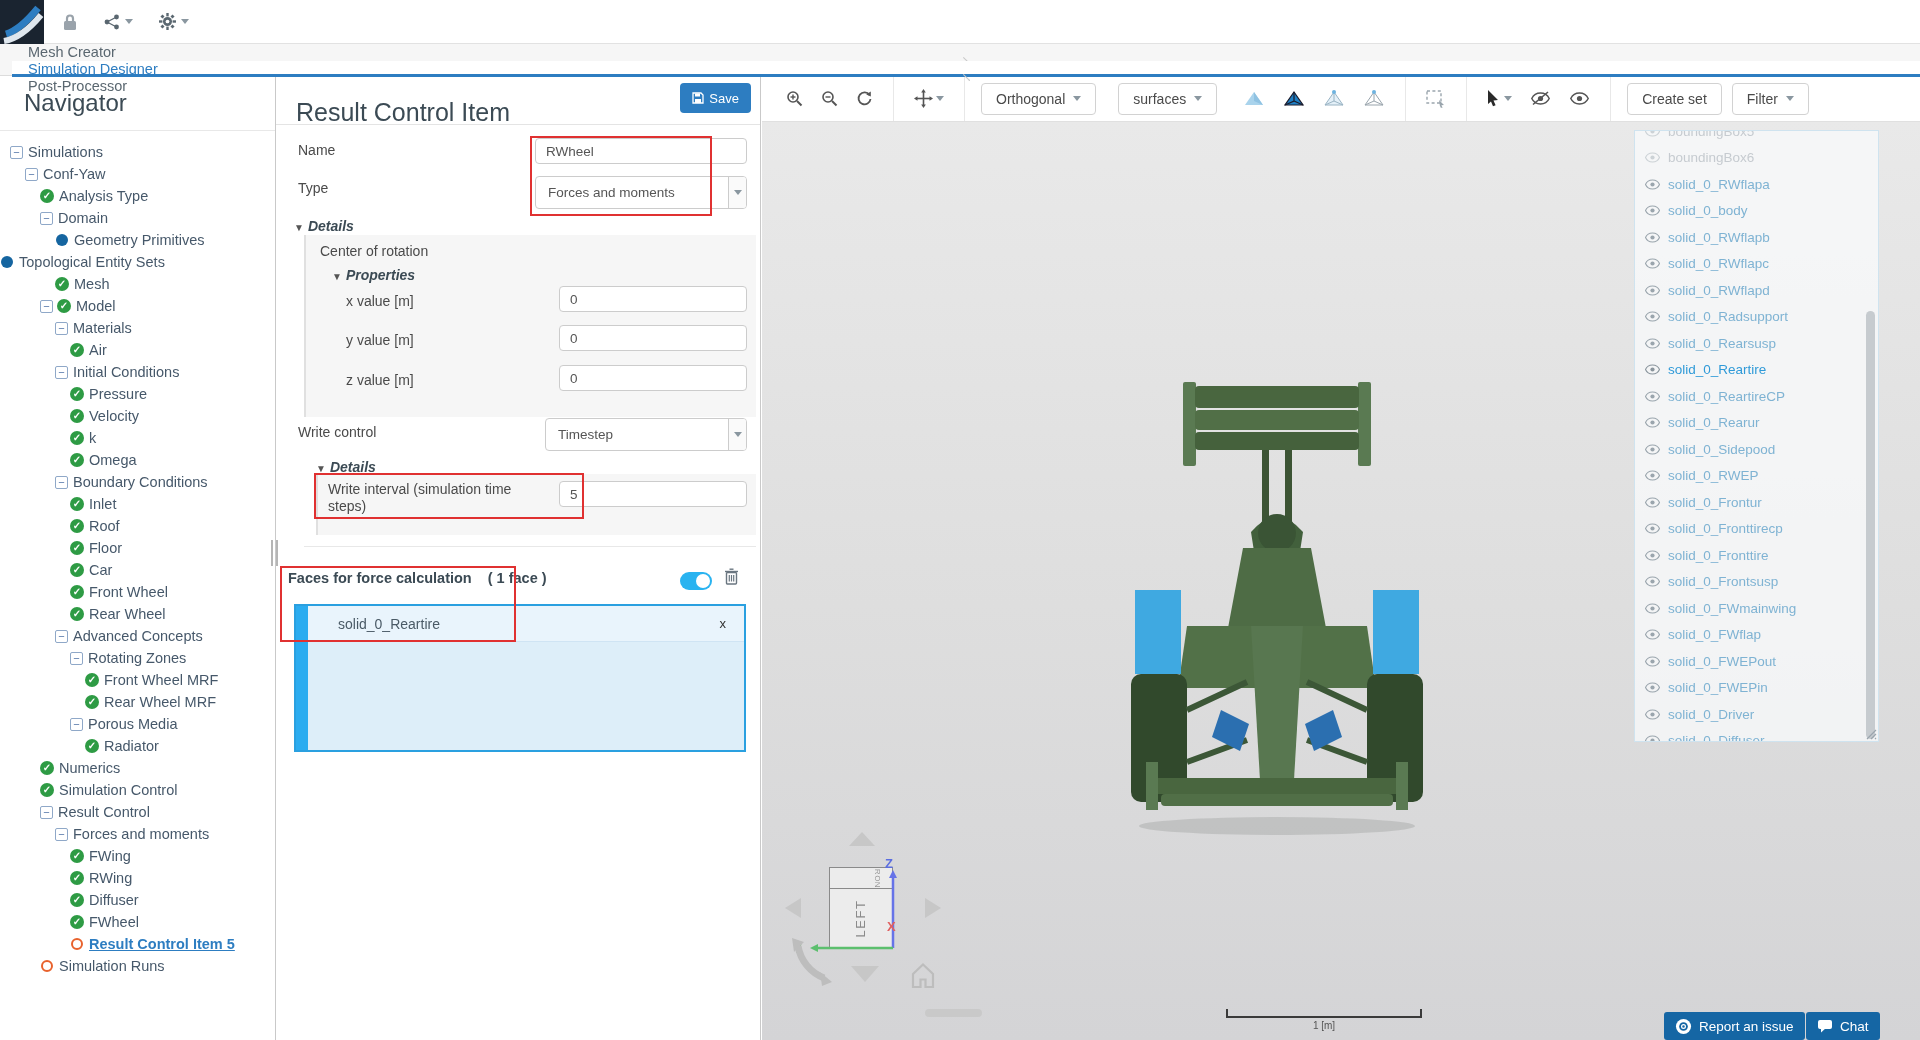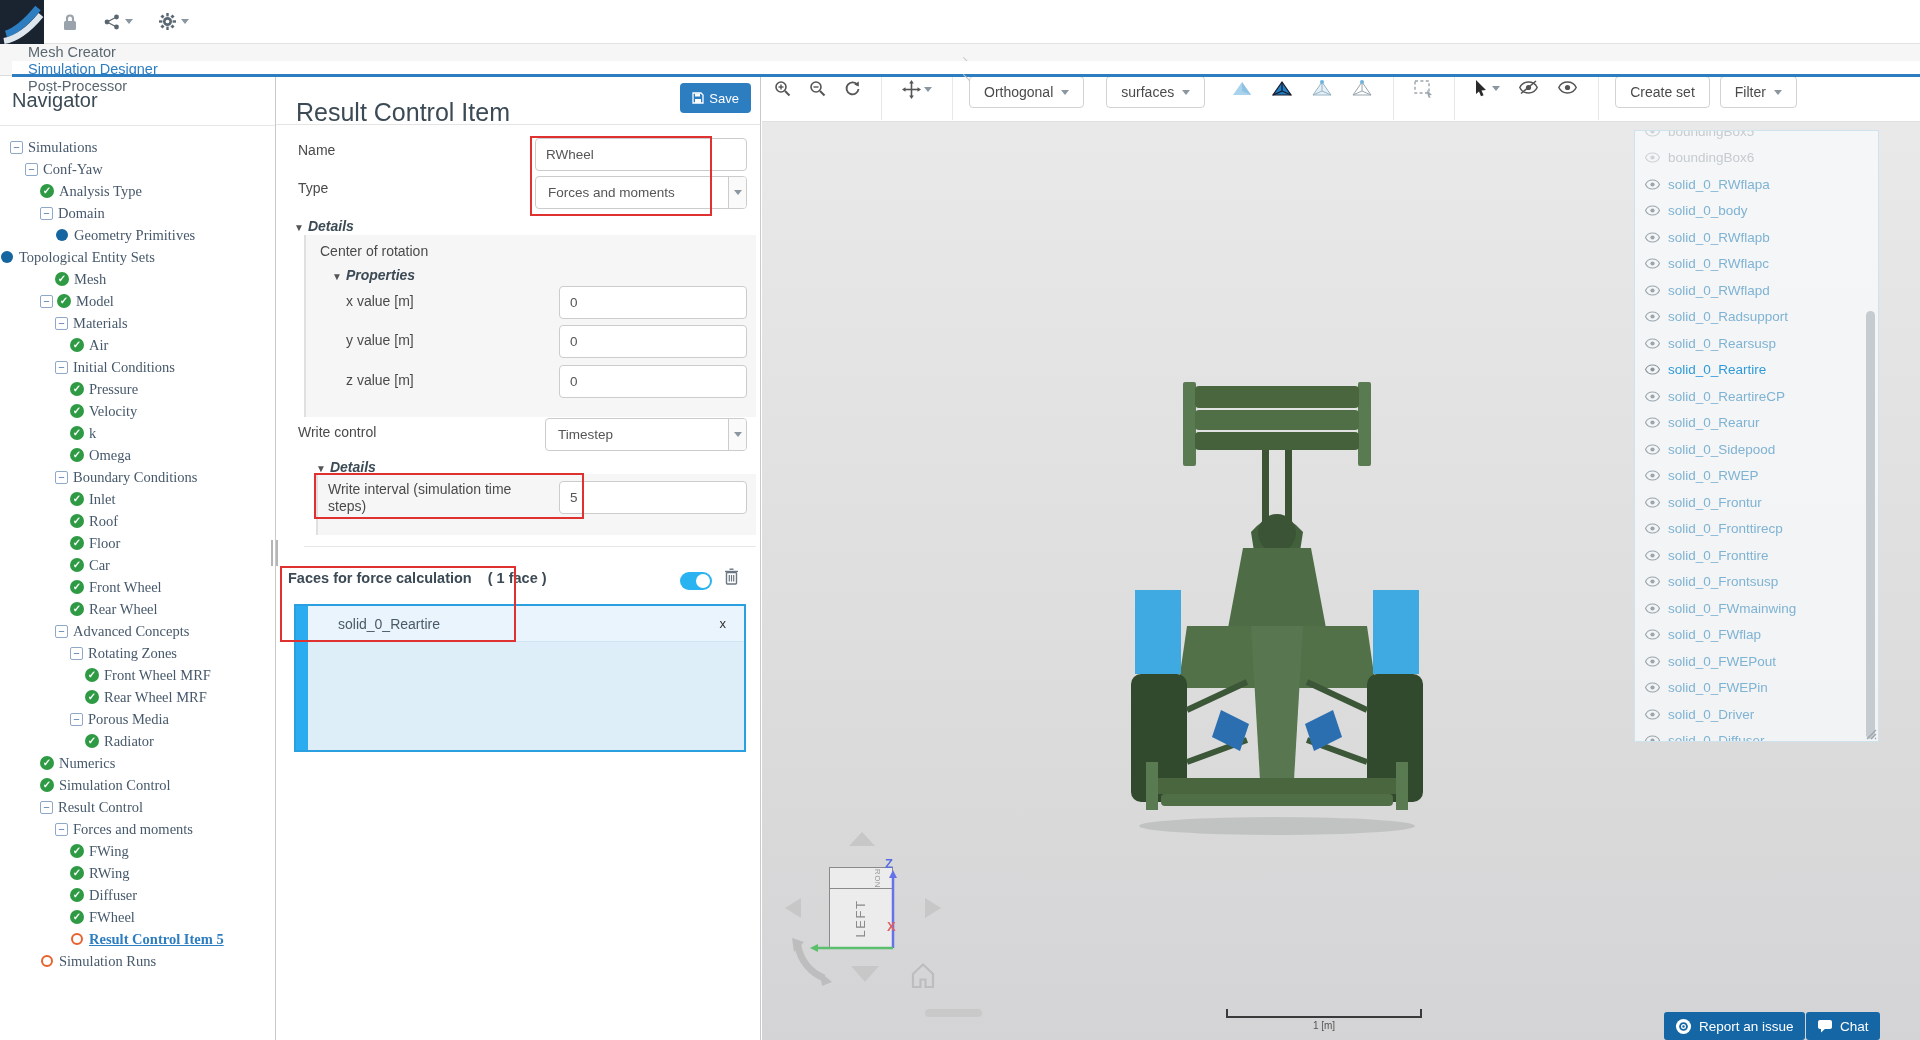--- a/index.html
+++ b/index.html
@@ -21,45 +21,45 @@
   
   #tabbar { position:absolute; left:0; top:44px; width:1920px; height:32px; background:#f6f6f6;
     border-bottom:1px solid #dcdcdc; display:flex; align-items:stretch; padding-left:12px; z-index:39;flex-direction:column; }
   .tab { display:flex; align-items:center; padding:0 16px; font-size:14.5px; color:#5a6770; cursor:pointer; position:relative; }
   .tab.active { color:#2d7dc1; background:#fff; box-shadow:inset 0 -3px 0 #2d7dc1; }
   .tab-sep { width:9px; height:9px; border-top:1px solid #c8c8c8; border-right:1px solid #c8c8c8;
     transform:rotate(45deg); align-self:center; margin:0 2px; }
   
   #navigator { position:absolute; left:0; top:76px; width:276px; height:964px; background:#fff;
     border-right:1px solid #c9c9c9; }
-  #nav-title { font-size:20px; color:#3b4a54; padding:13px 12px; border-bottom:1px solid #e8e8e8; }
+  #nav-title { font-size:24px; color:#3b4a54; padding:13px 24px; border-bottom:1px solid #e8e8e8; }
   #nav-tree { padding-top:10px; }
   .tree-row { height:22px; display:flex; align-items:center; font-size:14.5px; color:#46586a; cursor:pointer; white-space:nowrap; }
-  .tree-row .lbl { margin-left:5px;font-family:Liberation Serif, serif; }
+  .tree-row .lbl { margin-left:5px; }
   .tree-row .lbl.sel { color:#2d7dc1; font-weight:bold; text-decoration:underline; }
   .ic-collapse { width:13px; height:13px; border:1px solid #8fa8c8; border-radius:2px; color:#5577aa;
     font-size:11px; line-height:10px; text-align:center; background:#fff; flex:0 0 13px; }
   .ic-check { width:14px; height:14px; border-radius:50%; background:var(--status-green,#2e9b44); color:#fff;
     font-size:10px; line-height:14px; text-align:center; font-weight:bold; flex:0 0 14px; }
   .ic-dot { width:12px; height:12px; border-radius:50%; background:var(--status-blue,#1565a0); flex:0 0 12px; margin:0 1px; }
   .ic-pending { width:12px; height:12px; border-radius:50%; border:2.5px solid var(--status-orange,#e8622d);
     background:#fff; flex:0 0 12px; margin:0 1px; }
   .ic-gap { width:4px; flex:0 0 4px; }
   #job-status { position:absolute; bottom:0; left:0; width:100%; height:38px; background:#f4f4f4;
     border-top:1px solid #ddd; font-size:14.5px; color:#3f7ca8; line-height:38px; padding-left:14px; cursor:pointer; }
   
   #midpanel { position:absolute; left:276px; top:76px; width:485px; height:964px; background:#fff;
     border-right:1px solid #c9c9c9; }
   #panel-title { position:absolute; left:20px; top:22px; font-size:25px; color:#3b4a54;text-align:center; }
   #save-btn { position:absolute; right:9px; top:7px; height:30px; background:var(--accent,#2d7dc1); color:#fff;
     border:none; border-radius:4px; font-size:13px; padding:0 12px; display:flex; align-items:center; gap:5px; cursor:pointer;
     font-family:inherit; }
   #panel-hr { position:absolute; left:0; top:48px; width:100%; border-bottom:1px solid #e4e4e4; }
   .flabel { position:absolute; font-size:14px; color:#4a4a4a; }
-  .tinput { position:absolute; height:33px; border:1px solid #ccc; border-radius:4px; background:#fff;
+  .tinput { position:absolute; height:26px; border:1px solid #ccc; border-radius:4px; background:#fff;
     font-size:13.5px; color:#555; padding:0 10px; font-family:inherit; }
   .selbox { position:absolute; height:33px; border:1px solid #ccc; border-radius:4px; background:#fff;
     font-size:13.5px; color:#555; display:flex; align-items:center; cursor:pointer; }
   .selbox .seltxt { padding-left:12px; flex:1; }
   .selbox .selarrow { width:18px; align-self:stretch; border-left:1px solid #ccc; background:#fafafa;
     display:flex; align-items:center; justify-content:center; border-radius:0 3px 3px 0; }
   .details-hdr { position:absolute; font-size:14px; font-weight:bold; font-style:italic; color:#3b4a54; cursor:pointer; }
   .details-hdr .tri { font-style:normal; font-size:10px; color:#555; margin-right:4px; }
   .graypanel { position:absolute; background:#f6f6f6; border-left:2px solid #e0e0e0; }
   #faces-hdr { position:absolute; left:12px; top:494px; font-size:14.5px; font-weight:bold; color:#3b4a54; }
@@ -75,21 +75,21 @@
   .sel-item { height:36px; background:#e9f4fc; border-bottom:1px solid #cfe4f4; display:flex; align-items:center;
     font-size:14px; color:#4a5a66; cursor:pointer; }
   .sel-item .nm { padding-left:30px; }
   .sel-item .rm { margin-left:auto; padding-right:18px; color:#333; cursor:pointer; font-size:13px; }
   .redbox { position:absolute; border:2.5px solid #e03131; pointer-events:none; z-index:30; }
   .drag-handle { position:absolute; width:7px; height:26px; border-left:2px solid #b5b5b5; border-right:2px solid #b5b5b5; }
   
   #viewport { position:absolute; left:762px; top:76px; width:1158px; height:964px;
     background:linear-gradient(180deg,#eaeaea 0%,#dedede 55%,#d4d4d6 100%); }
   #vp-toolbar { position:absolute; left:0; top:0; width:100%; height:46px; background:#fff;
-    border-bottom:1px solid #e0e0e0; display:flex; align-items:flex-start; padding-left:8px; gap:10px; }
+    border-bottom:1px solid #e0e0e0; display:flex; align-items:center; padding-left:20px; gap:10px; }
   .tb-sep { width:1px; height:44px; background:#e8e8e8; margin:0 6px; }
   .tb-ic { display:flex; align-items:center; justify-content:center; padding:4px; cursor:pointer; color:#666; }
   .tb-btn { height:32px; border:1px solid #d2d2d2; border-radius:4px; background:#fff; color:#4a4a4a;
     font-size:14px; padding:0 14px; display:flex; align-items:center; gap:8px; cursor:pointer; font-family:inherit; }
   
   #solids-panel { position:absolute; left:872px; top:54px; width:245px; height:612px;
     background:rgba(248,250,251,0.78); border:1px solid #cfe3ef; overflow:hidden; }
   .solid-row { height:26.5px; display:flex; align-items:center; padding-left:10px; font-size:13.5px;
     color:#7fb3d3; cursor:pointer; white-space:nowrap; }
   .solid-row .eye { color:#9aa5ad; margin-right:8px; display:flex; cursor:pointer; }

